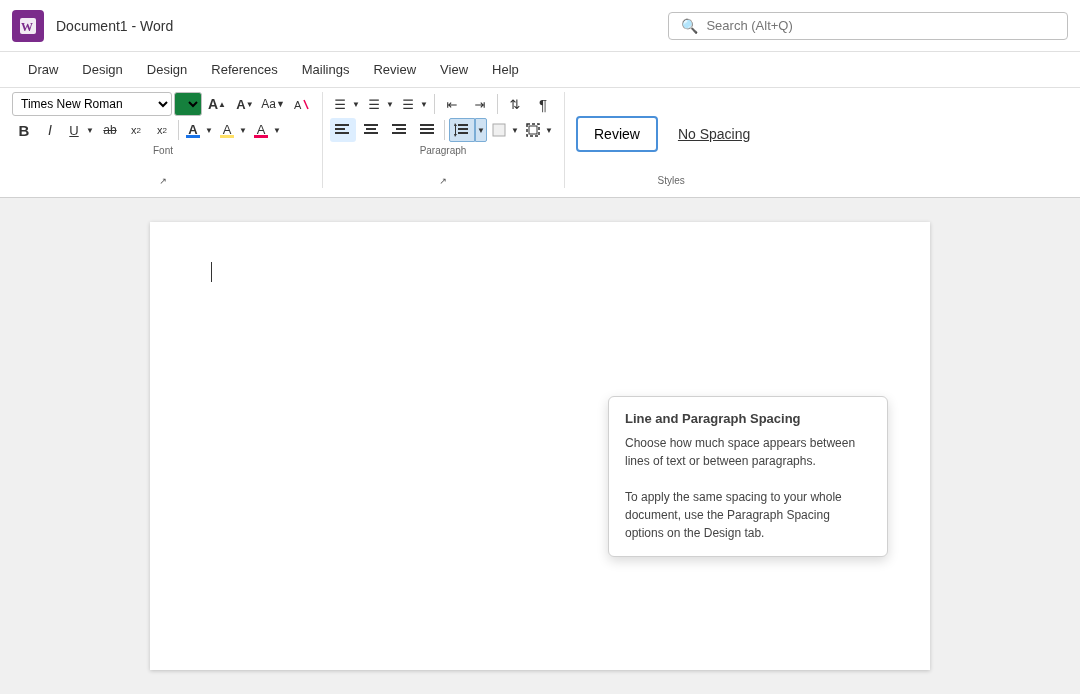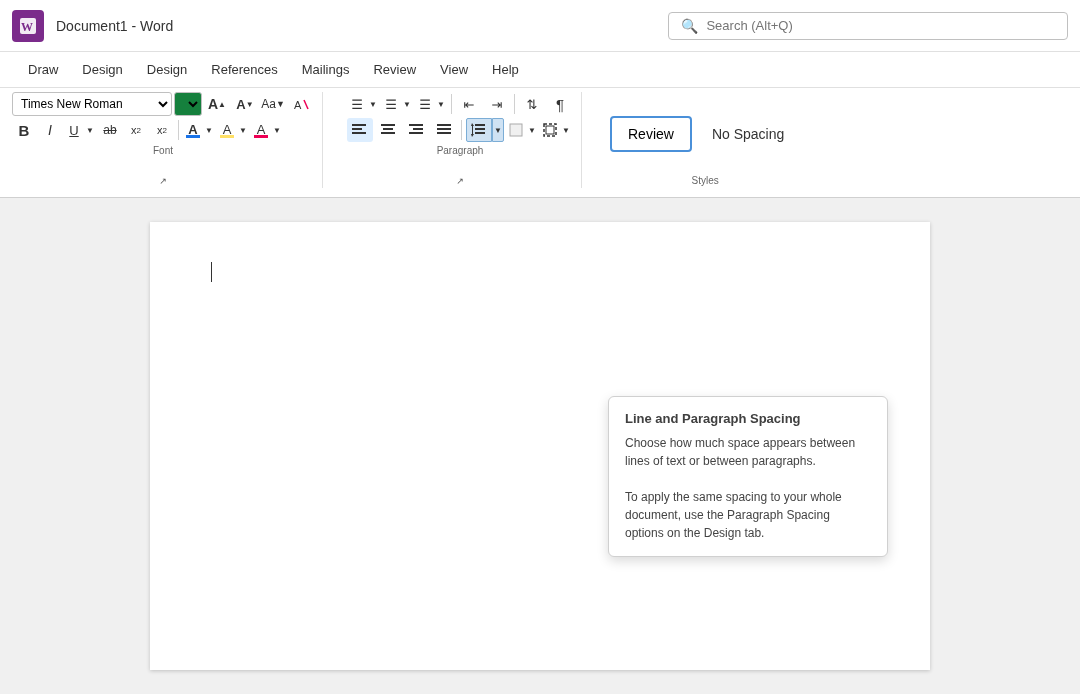--- a/index.html
+++ b/index.html
@@ -76,21 +76,21 @@
       position: relative;
     }
 
     
     .ribbon-group {
       display: flex;
       flex-direction: column;
       align-items: center;
       border-right: 1px solid #e0e0e0;
       padding: 0 8px 0 4px;
-      margin-right: 20px;
+      margin-right: 3px;
       height: 96px;
       justify-content: space-between;
     }
     .ribbon-group:last-child { border-right: none; }
 
     .ribbon-group-content {
       display: flex;
       flex-direction: column;
       gap: 2px;
       flex: 1;
@@ -190,20 +190,21 @@
       cursor: pointer;
       background: #fff;
     }
     .style-card-nospacing {
       font-size: 14px;
       min-width: 80px;
       text-align: center;
       cursor: pointer;
       padding: 8px 16px;
       color: #333;
+      text-decoration: underline;
     }
 
     
     .document-area {
       background: #f0f0f0;
       flex: 1;
       display: flex;
       justify-content: center;
       padding: 24px;
       position: relative;

